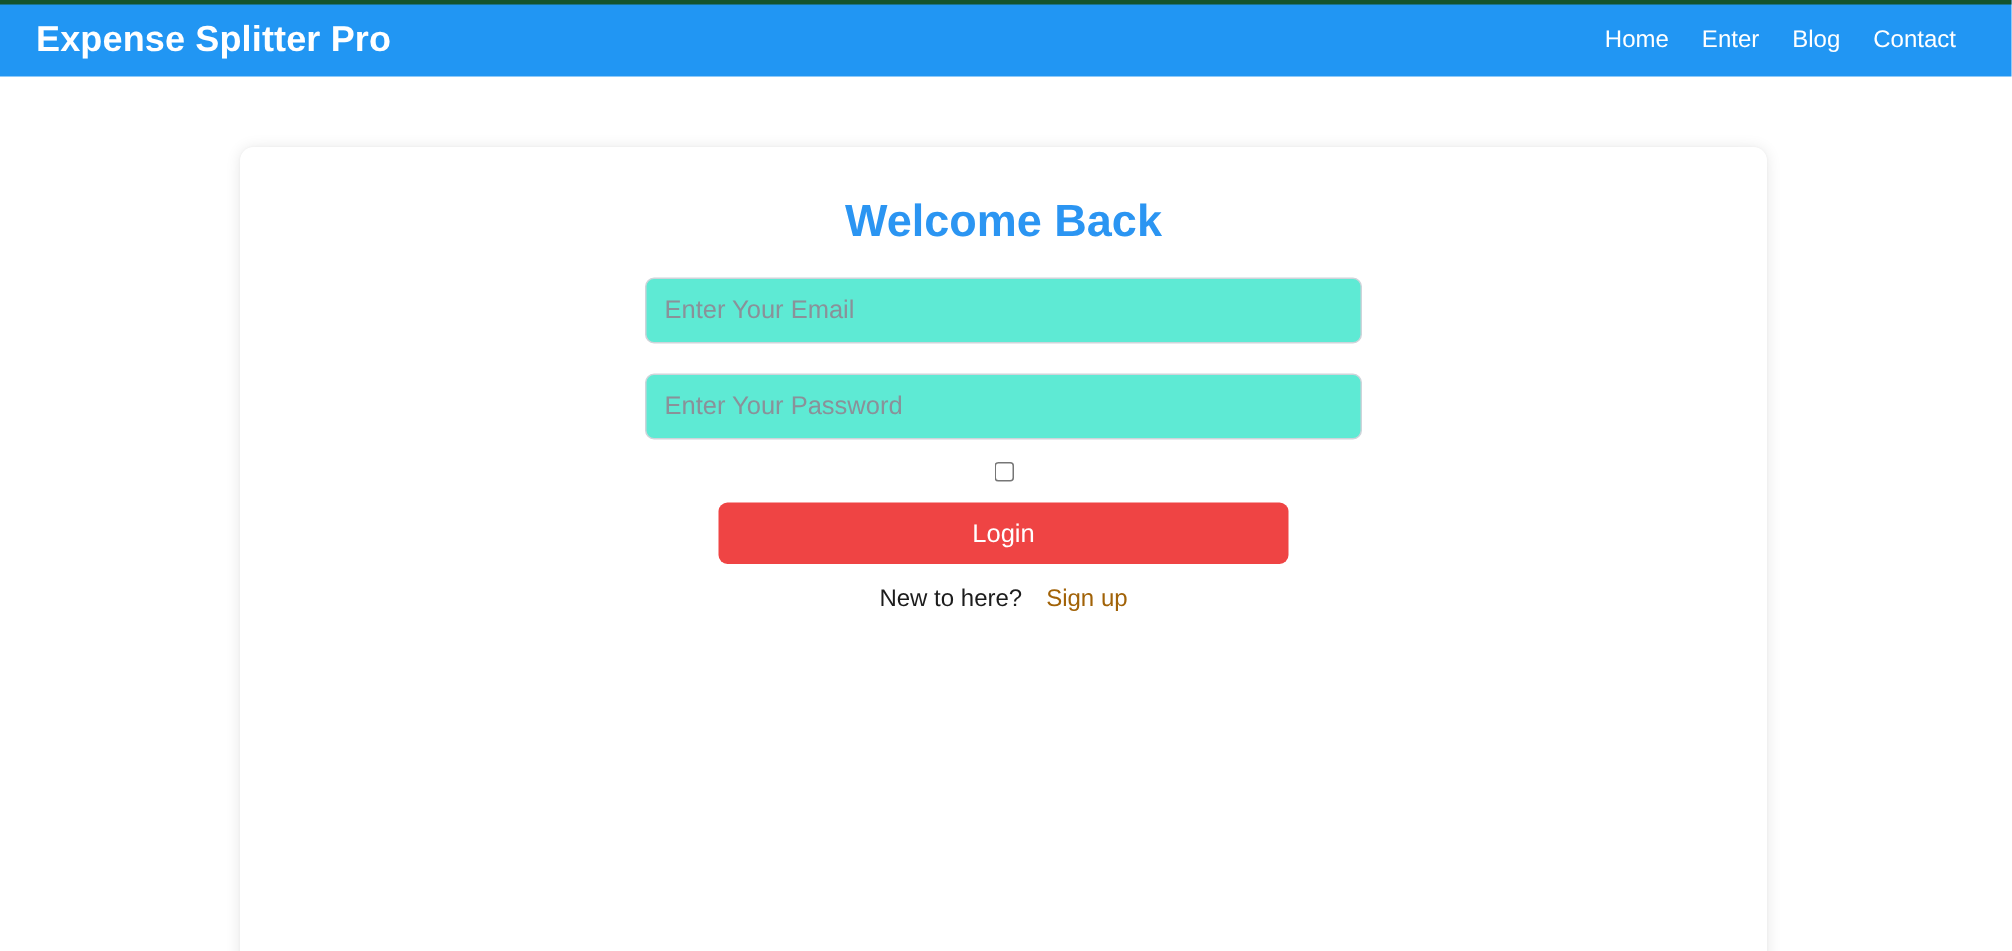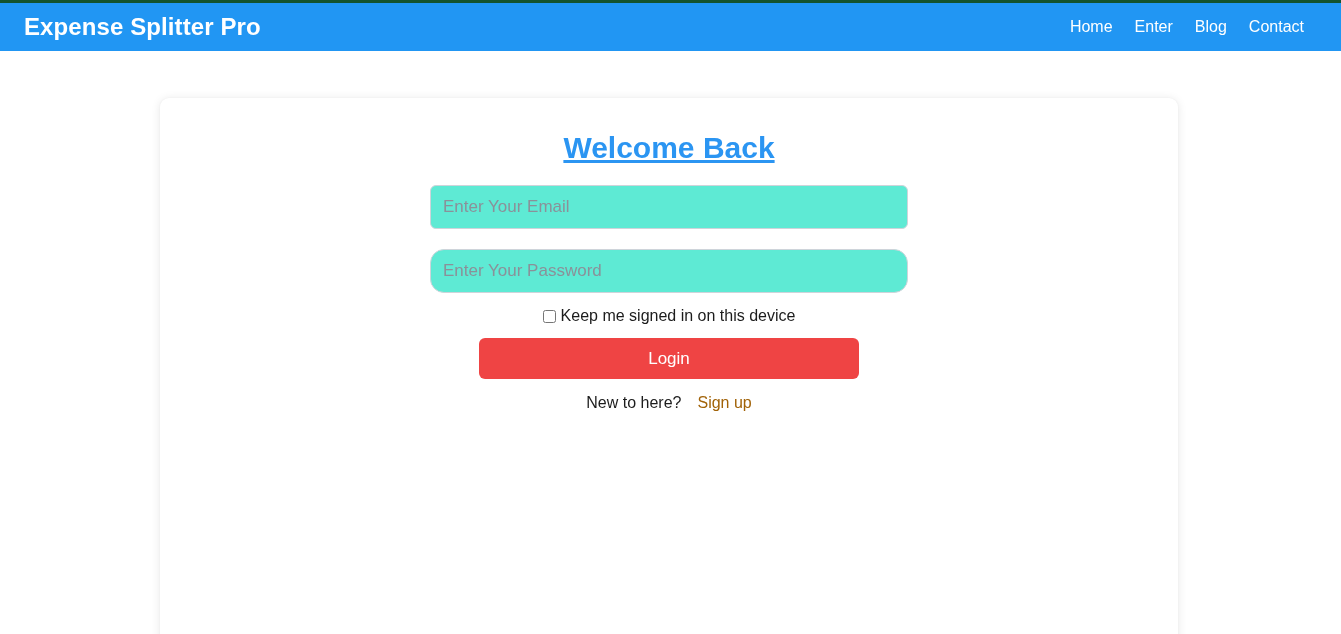--- a/index.html
+++ b/index.html
@@ -64,21 +64,20 @@
   }
 
   .card-title {
     text-align: center;
     color: #2b95f2;
     font-size: 30px;
     font-weight: bold;
     margin: 0;
     line-height: 1.2;
     padding-top: 5px;
-    text-decoration: underline;
   }
 
   .form-area {
     width: 478px;
     margin: 0 auto;
     padding-top: 19px;
   }
 
   .field {
     display: block;
@@ -87,21 +86,21 @@
     border: 1px solid #ced4da;
     border-radius: 6px;
     padding: 6px 12px;
     font-size: 17px;
     color: #495057;
     font-family: "Liberation Sans", sans-serif;
     background: #5eead4;
     outline: none;
   }
   .field::placeholder { color: #8a9199; }
-  .field + .field { margin-top: 20px; border-radius: 14px; }
+  .field + .field { margin-top: 20px; }
 
   .checkbox-row {
     display: flex;
     align-items: center;
     justify-content: center;
     gap: 5px;
     margin-top: 15px;
     font-size: 16px;
     color: #1c1c1c;
     line-height: 1;
@@ -159,21 +158,20 @@
 <div class="card">
   <h1 class="card-title">Welcome Back</h1>
 
   <div class="form-area">
     <input class="field" type="email" placeholder="Enter Your Email" style="">
 
     <input class="field" type="password" placeholder="Enter Your Password" style="">
 
     <div class="checkbox-row">
       <input type="checkbox" style="">
-      <span class="checkbox-label">Keep me signed in on this device</span>
     </div>
 
     <button class="login-button" type="button">Login</button>
 
     <div class="signup-row">
       <span>New to here?</span><a class="signup-link" href="#">Sign up</a>
     </div>
   </div>
 </div>
 

